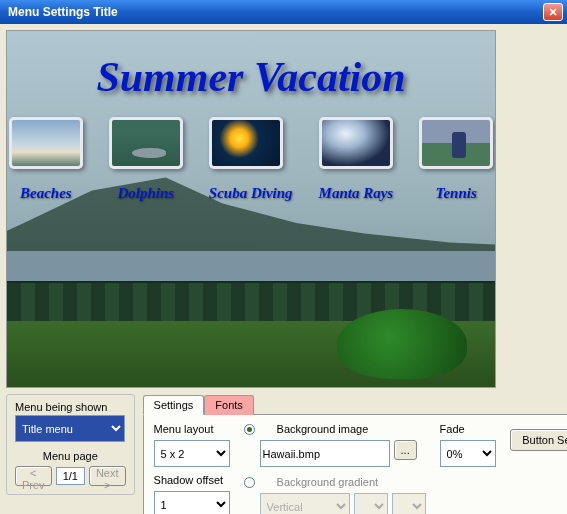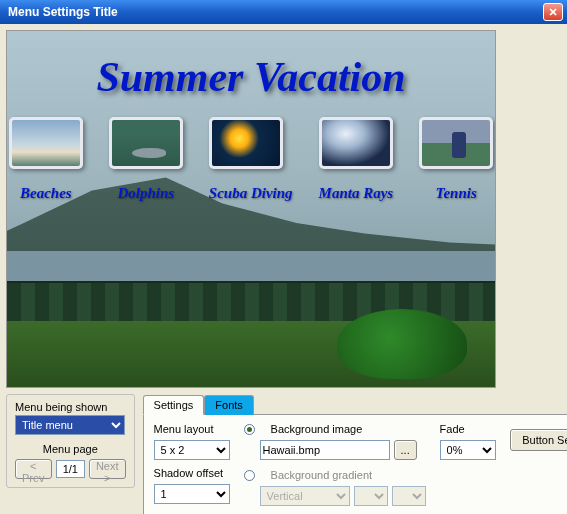--- a/index.html
+++ b/index.html
@@ -116,21 +116,21 @@
     margin: 0;
     background: #ece9d8;
   }
   .panel-left { width: 130px; }
   .label { display:block; margin-bottom:2px; }
   select, input[type=text] {
     font-family: Tahoma, sans-serif;
     font-size: 11px;
     border: 1px solid #7f9db9;
     background: #fff;
-    height: 20px;
+    height: 27px;
     padding: 1px 2px;
   }
   select[disabled], input[disabled] { background:#ece9d8; color:#888; }
   .blue-select { background:#2a4da8; color:#fff; width:110px; }
   .btn {
     font-family: Tahoma, sans-serif;
     font-size: 11px;
     background: #ece9d8;
     border: 1px solid #888;
     border-radius: 3px;
@@ -149,36 +149,36 @@
   .tab {
     padding:3px 10px;
     border:1px solid #999;
     border-bottom:none;
     background:#ece9d8;
     border-radius:3px 3px 0 0;
     font-size:11px;
     cursor:pointer;
   }
   .tab.active { background:#fcfcf8; border-bottom:1px solid #fcfcf8; }
-  .tab:not(.active){ background:#0ea5e9; }
+  .tab:not(.active){ background:#fca5a5; }
   .tab-body {
     border:1px solid #999;
     background:#fcfcf8;
     padding:8px 10px;
     display:flex;
     gap:14px;
     align-items:flex-start;
     border-radius:0 3px 3px 3px;
   }
   .col { display:flex; flex-direction:column; gap:3px; }
-  .radio-row { display:flex; align-items:flex-end; gap:16px; color:#000; }
+  .radio-row { display:flex; align-items:flex-end; gap:22px; color:#000; }
   .radio-row.dim { color:#888; }
   .dot { width:11px;height:11px;border:1px solid #5a7a9a;border-radius:50%;background:#fff;display:inline-flex;align-items:center;justify-content:center; }
   .dot.on::after{content:"";width:5px;height:5px;background:#3a6a2a;border-radius:50%;}
-  .row2 { display:flex; gap:4px; align-items:center; margin:2px 0 6px 16px; }
+  .row2 { display:flex; gap:4px; align-items:flex-start; margin:2px 0 6px 16px; }
   .right-col { display:flex; flex-direction:column; gap:10px; align-items:flex-start; padding-top:6px; }
 </style>
 </head>
 <body>
 
 <div class="titlebar">
   <span class="title">Menu Settings Title</span>
   <div class="close-btn">
     <span>✕</span>
   </div>

